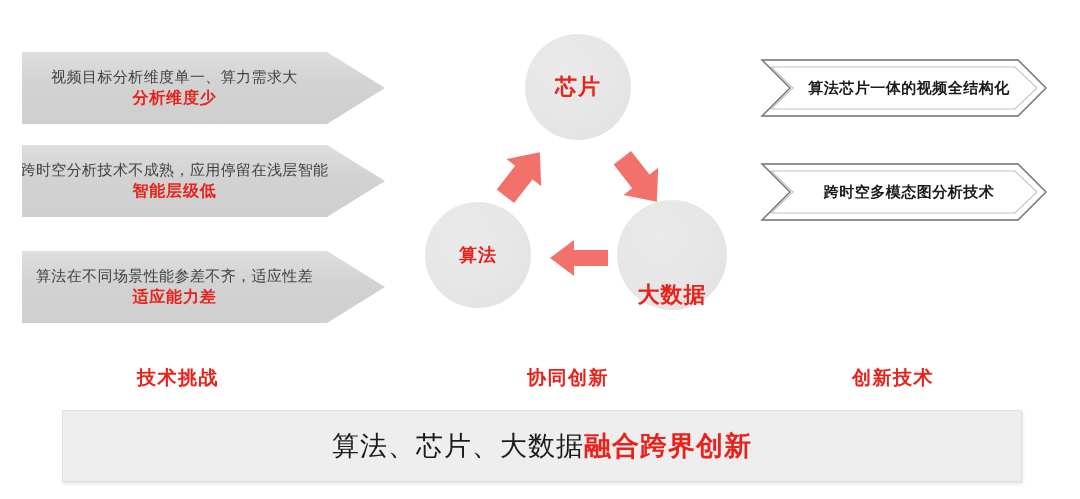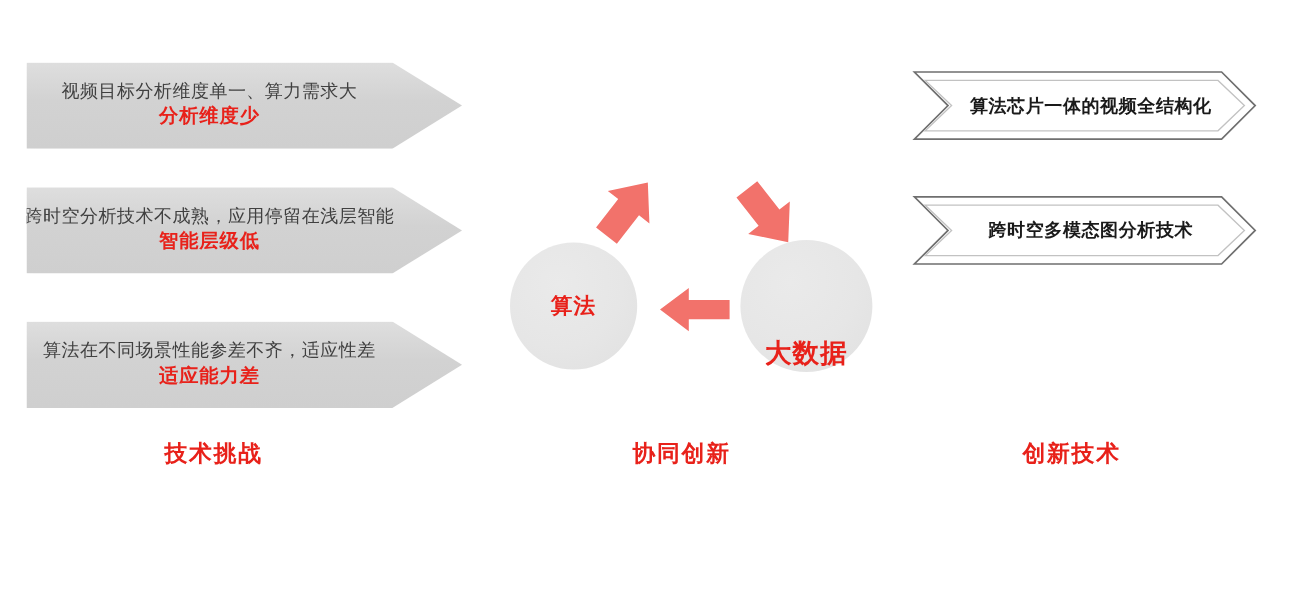--- a/index.html
+++ b/index.html
@@ -144,30 +144,33 @@
 </head>
 <body>
 
 <div id="canvas">
 
   <div class="left-arrow" id="left-arrow-1" style="top:52px;">
     <div class="line1">视频目标分析维度单一、算力需求大</div>
     <div class="line2">分析维度少</div>
   </div>
 
-  <div class="left-arrow" id="left-arrow-2" style="top:156px;">
+  <div class="left-arrow" id="left-arrow-2" style="top:145px;">
     <div class="line1">跨时空分析技术不成熟，应用停留在浅层智能</div>
     <div class="line2">智能层级低</div>
   </div>
 
-  <div class="left-arrow" id="left-arrow-3" style="top:268px;">
+  <div class="left-arrow" id="left-arrow-3" style="top:251px;">
     <div class="line1">算法在不同场景性能参差不齐，适应性差</div>
     <div class="line2">适应能力差</div>
   </div>
 
+  <div class="circle" id="circle-chip">
+    <span>芯片</span>
+  </div>
 
   <div class="circle" id="circle-algo">
     <span>算法</span>
   </div>
 
   <div class="circle" id="circle-bigdata">
     <span>大数据</span>
   </div>
 
   <svg class="cyc-arrow" id="cyc-arrow-up" style="left:492px; top:144px;" width="60" height="62" viewBox="0 0 60 62">
@@ -200,14 +203,18 @@
       <polygon points="11,9 255,9 277,30 255,51 11,51 33,30" fill="none" stroke="#c2c2c2" stroke-width="1.1"></polygon>
     </svg>
     <div class="rc-label">跨时空多模态图分析技术</div>
   </div>
 
 
   <div class="col-caption" id="caption-left">技术挑战</div>
   <div class="col-caption" id="caption-center">协同创新</div>
   <div class="col-caption" id="caption-right">创新技术</div>
 
+  <div id="bottom-banner">
+    <span class="bb-black">算法、芯片、大数据</span>
+      <span class="bb-red">融合跨界创新</span>
+  </div>
 
 </div>
 
 </body></html>

